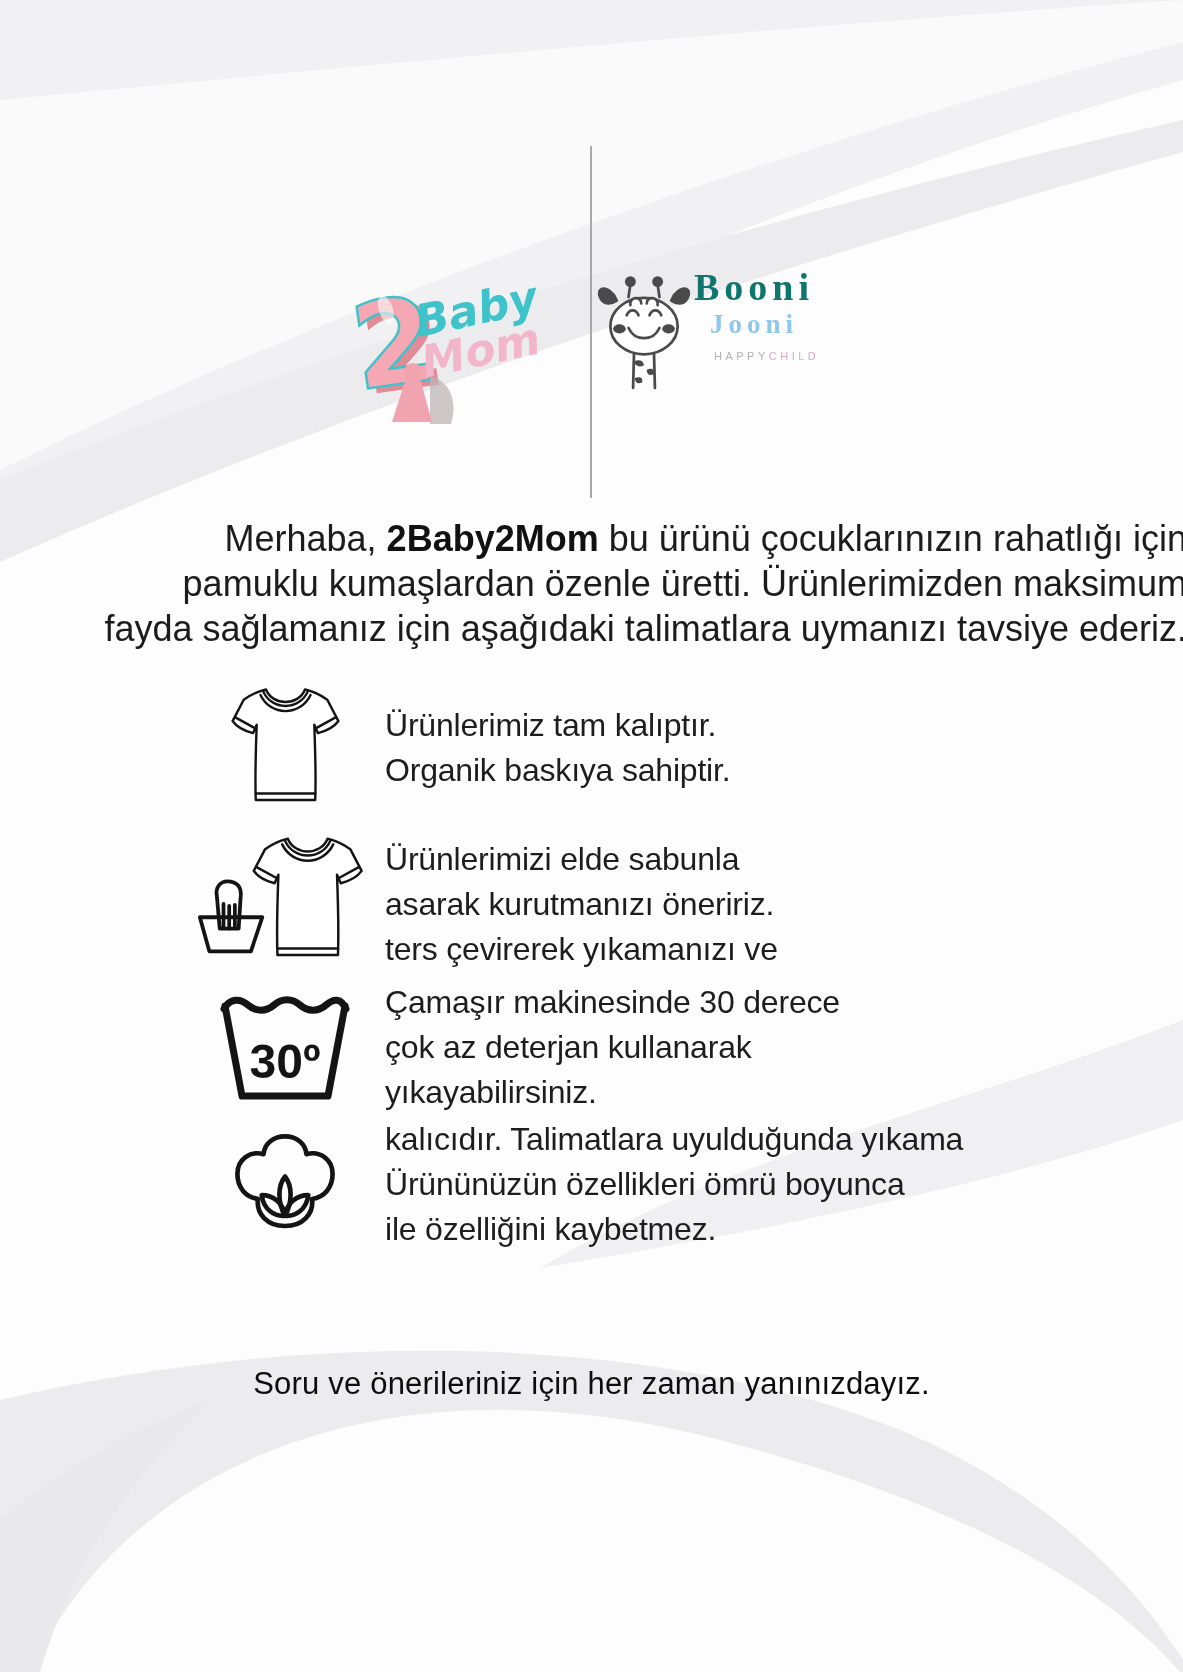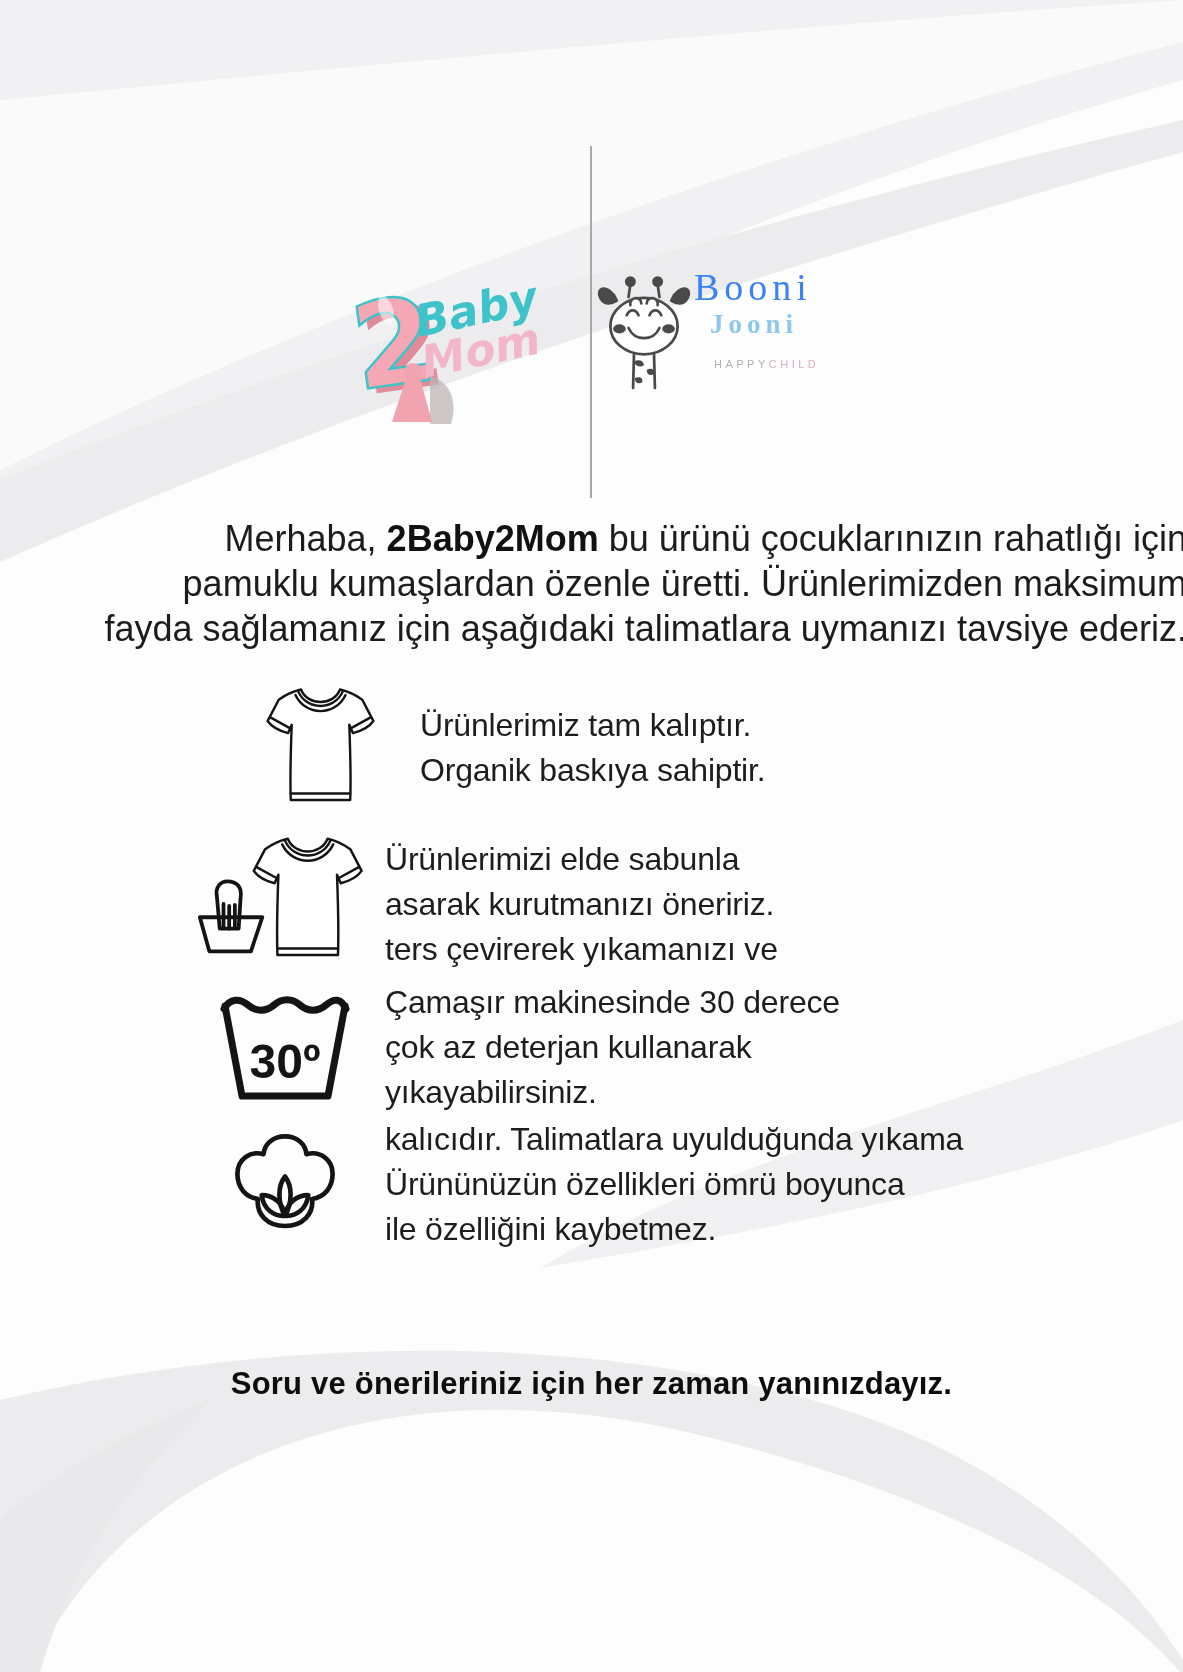--- a/index.html
+++ b/index.html
@@ -7,42 +7,42 @@
   .page{position:relative;width:1183px;height:1672px;background:#ffffff;overflow:hidden;}
   .bg-decor{position:absolute;left:0;top:0;z-index:0;}
   .content{position:relative;z-index:1;}
 
   
   .brand-divider{position:absolute;left:590px;top:146px;width:2px;height:352px;background:#a8a8a8;}
   .logo-left{position:absolute;left:330px;top:248px;width:215px;height:185px;}
   .logo-right{position:absolute;left:592px;top:260px;width:290px;height:140px;}
   .giraffe{position:absolute;left:2px;top:10px;}
   .bj-text{position:absolute;left:102px;top:8px;width:185px;}
-  .bj-line1{font-family:"Liberation Serif",serif;font-weight:400;font-size:38px;letter-spacing:5px;color:#3b82f6;line-height:38px;}
+  .bj-line1{font-family:"Liberation Serif",serif;font-weight:700;font-size:38px;letter-spacing:5px;color:#0f766e;line-height:38px;}
   .bj-line2{font-family:"Liberation Serif",serif;font-weight:700;font-size:27px;letter-spacing:5px;color:#8fc8ea;line-height:36px;padding-left:16px;}
-  .bj-sub{font-size:11px;letter-spacing:3.5px;padding-left:20px;margin-top:16px;font-weight:400;}
+  .bj-sub{font-size:11px;letter-spacing:3.5px;padding-left:20px;margin-top:8px;font-weight:400;}
   .bj-sub .p1{color:#b3b3b3;}
   .bj-sub .p2{color:#e0a9c2;}
 
   
   .intro{position:absolute;top:516px;left:4px;width:100%;text-align:right;font-size:36px;line-height:45px;color:#1c1c1c;}
   .intro b{font-weight:700;color:#111;}
 
   
   .items{position:absolute;top:682px;left:0;width:100%;}
   .item{display:flex;align-items:center;padding-left:185px;}
   .icon-cell{width:200px;display:flex;justify-content:center;align-items:flex-start;flex:0 0 auto;}
   .text-cell{font-size:32px;line-height:45px;color:#1d1d1d;letter-spacing:-0.2px;}
-  .row-1{height:132px;margin-bottom:20px;margin-left:35px;}
+  .row-1{height:132px;margin-bottom:20px;}
   .row-2{height:140px;margin-bottom:10px;}
   .row-3{height:126px;margin-bottom:8px;}
   .row-4{height:132px;}
 
   
-  .footer-note{position:absolute;top:1366px;left:0;width:100%;text-align:center;font-size:31px;font-weight:700;color:#0d0d0d;letter-spacing:0.2px;}
+  .footer-note{position:absolute;top:1366px;left:0;width:100%;text-align:center;font-size:31px;font-weight:400;color:#0d0d0d;letter-spacing:0.2px;}
 </style>
 </head>
 <body>
 
 <div class="page">
 
   <svg class="bg-decor" width="1183" height="1672" viewBox="0 0 1183 1672">
     <rect x="0" y="0" width="1183" height="1672" fill="#fdfdfd"></rect>
     <path d="M0,0 L0,560 C380,380 760,200 1183,80 L1183,0 Z" fill="#f1f1f3"></path>
     <path d="M0,100 C420,60 860,20 1183,0 L1183,42 C800,140 340,300 0,470 Z" fill="#fafafb"></path>

